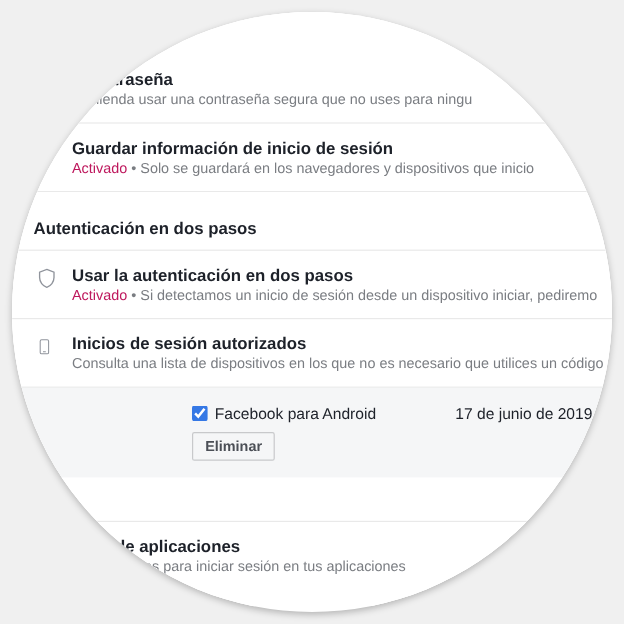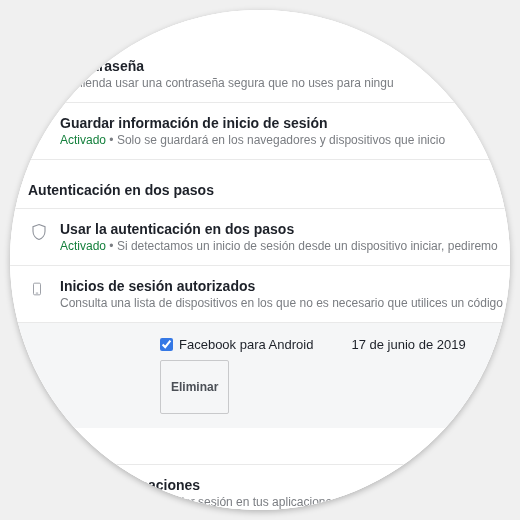--- a/index.html
+++ b/index.html
@@ -47,21 +47,21 @@
       font-size: 14px;
       color: #1d2129;
       margin-bottom: 2px;
     }
     .row-sub {
       font-size: 12px;
       color: #7a7d82;
       white-space: nowrap;
     }
     .status-on {
-      color: #15803d;
+      color: #be185d;
       font-weight: normal;
     }
     .dot { color: #7a7d82; }
     .section-header {
       padding: 22px 10px 10px 18px;
       font-weight: bold;
       font-size: 14px;
       color: #1d2129;
       border-top: 1px solid #e9e9e9;
       background: #fff;
@@ -73,31 +73,31 @@
     }
     .device-line {
       display: flex;
       align-items: center;
       gap: 6px;
       margin-bottom: 8px;
       font-size: 13px;
       color: #1d2129;
     }
     .device-line .date {
-      margin-left: 32px;
+      margin-left: 60px;
       color: #1d2129;
     }
     .device-line input[type=checkbox] {
       width: 13px;
       height: 13px;
       accent-color: #3578e5;
     }
     .remove-btn {
       display: inline-block;
-      padding: 19px 10px;
+      padding: 4px 10px;
       font-size: 12px;
       background: #f5f6f7;
       border: 1px solid #c8c9cb;
       border-radius: 2px;
       color: #4b4f56;
       font-weight: bold;
       cursor: pointer;
     }
     .spacer { height: 36px; background: #fff; }
   </style>

